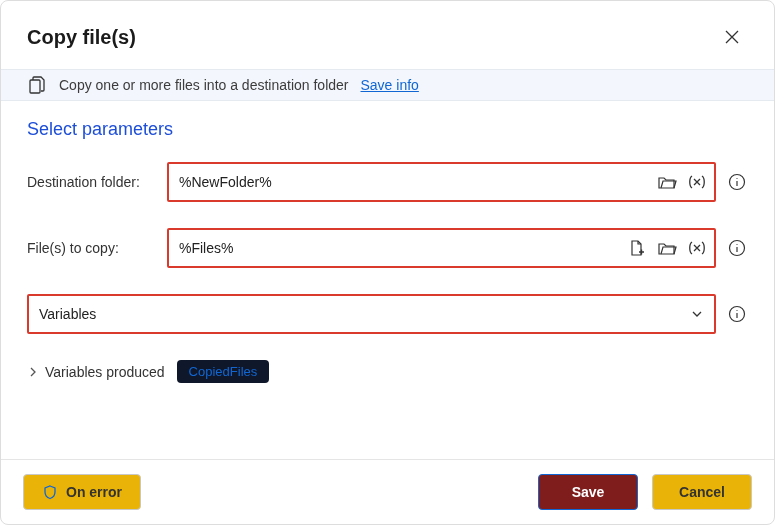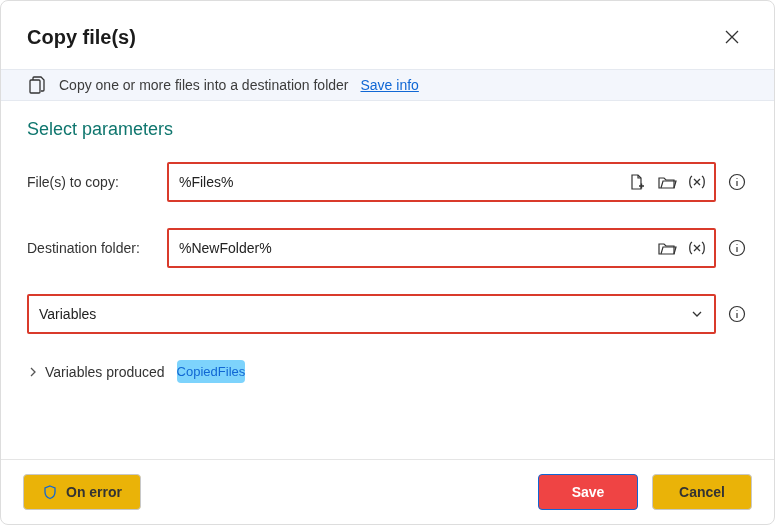--- a/index.html
+++ b/index.html
@@ -53,21 +53,21 @@
       cursor: pointer;
     }
     .content {
       padding: 18px 26px 10px 26px;
       flex: 1;
       overflow: auto;
     }
     .section-title {
       font-size: 18px;
       font-weight: 400;
-      color: #0f766e;
+      color: #1d4ed8;
       margin-bottom: 22px;
     }
     .param-row {
       display: flex;
       align-items: center;
       margin-bottom: 26px;
     }
     .param-label {
       width: 140px;
       font-size: 14px;
@@ -124,24 +124,24 @@
     }
     .var-toggle {
       display: flex;
       align-items: center;
       gap: 6px;
       font-size: 14px;
       color: #333;
       cursor: pointer;
     }
     .chip {
-      background: #7dd3fc;
+      background: #0f172a;
       color: #1067d4;
       font-size: 13px;
-      padding: 4px 0;
+      padding: 4px 12px;
       border-radius: 4px;
       cursor: pointer;
     }
     .footer {
       border-top: 1px solid #e5e5e5;
       padding: 14px 22px;
       display: flex;
       align-items: center;
       justify-content: space-between;
     }
@@ -155,21 +155,21 @@
       justify-content: center;
       gap: 8px;
       cursor: pointer;
       border: 1px solid #c8c8c8;
       background: #eab308;
       color: #333;
       min-width: 100px;
       font-weight: bold;
     }
     .btn-primary {
-      background: #ef4444;
+      background: #7f1d1d;
       border-color: #1066d4;
       color: #fff;
       font-weight: 600;
     }
     .footer-right {
       display: flex;
       gap: 14px;
     }
     svg { display: block; }
   </style>
@@ -195,31 +195,24 @@
       </svg>
     </span>
     <span>Copy one or more files into a destination folder</span>
     <a>Save info</a>
   </div>
 
   <div class="content">
     <div class="section-title">Select parameters</div>
 
     <div class="param-row">
-      <div class="param-label">File(s) to copy:</div>
+      <div class="param-label">Destination folder:</div>
       <div class="param-field">
-        <input type="text" value="%Files%" style="">
+        <input type="text" value="%NewFolder%" style="">
         <div class="field-icons">
-          <span class="icon-btn">
-            <svg width="18" height="18" viewBox="0 0 18 18" fill="none" stroke="#333" stroke-width="1.2">
-                <path d="M4 2 h6 l3 3 v11 H4 Z"></path>
-                <path d="M10 2 v3 h3"></path>
-                <path d="M11 13 h5 M13.5 10.5 v5" stroke-width="1.4"></path>
-              </svg>
-          </span>
           <span class="icon-btn">
             <svg width="20" height="18" viewBox="0 0 20 18" fill="none" stroke="#333" stroke-width="1.2">
                 <path d="M2 5 h5 l2 2 h8 v8 H2 Z"></path>
                 <path d="M4 15 L6 8 h13 l-2 7"></path>
               </svg>
           </span>
           <span class="icon-btn">
             <svg width="22" height="18" viewBox="0 0 22 18" fill="none" stroke="#333" stroke-width="1.3">
                 <path d="M6 3 C3 5 3 13 6 15"></path>
                 <path d="M16 3 C19 5 19 13 16 15"></path>
@@ -231,24 +224,31 @@
       <span class="info-btn">
         <svg width="18" height="18" viewBox="0 0 18 18" fill="none" stroke="#333" stroke-width="1.2">
             <circle cx="9" cy="9" r="7.5"></circle>
             <circle cx="9" cy="5.5" r="0.6" fill="#333" stroke="none"></circle>
             <path d="M9 8 v5"></path>
           </svg>
       </span>
     </div>
 
     <div class="param-row">
-      <div class="param-label">Destination folder:</div>
+      <div class="param-label">File(s) to copy:</div>
       <div class="param-field">
-        <input type="text" value="%NewFolder%" style="">
+        <input type="text" value="%Files%" style="">
         <div class="field-icons">
+          <span class="icon-btn">
+            <svg width="18" height="18" viewBox="0 0 18 18" fill="none" stroke="#333" stroke-width="1.2">
+                <path d="M4 2 h6 l3 3 v11 H4 Z"></path>
+                <path d="M10 2 v3 h3"></path>
+                <path d="M11 13 h5 M13.5 10.5 v5" stroke-width="1.4"></path>
+              </svg>
+          </span>
           <span class="icon-btn">
             <svg width="20" height="18" viewBox="0 0 20 18" fill="none" stroke="#333" stroke-width="1.2">
                 <path d="M2 5 h5 l2 2 h8 v8 H2 Z"></path>
                 <path d="M4 15 L6 8 h13 l-2 7"></path>
               </svg>
           </span>
           <span class="icon-btn">
             <svg width="22" height="18" viewBox="0 0 22 18" fill="none" stroke="#333" stroke-width="1.3">
                 <path d="M6 3 C3 5 3 13 6 15"></path>
                 <path d="M16 3 C19 5 19 13 16 15"></path>

